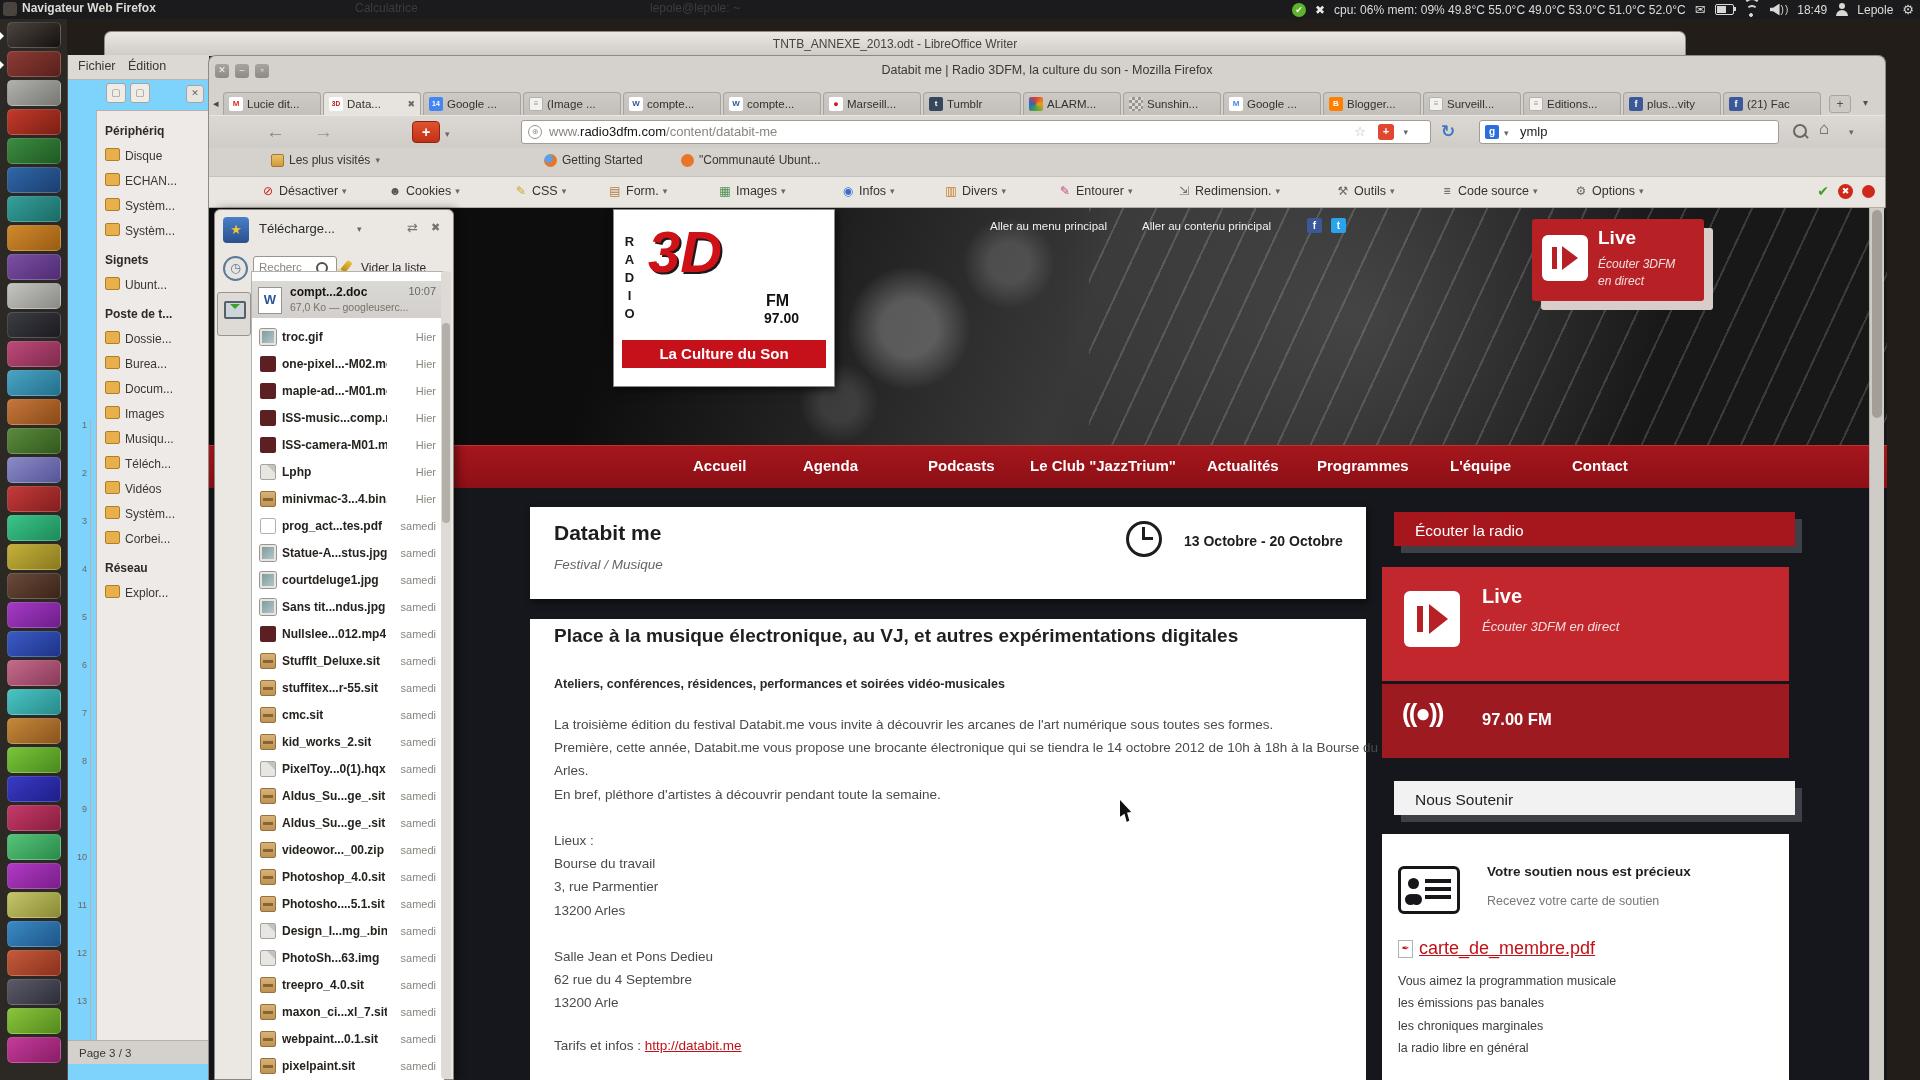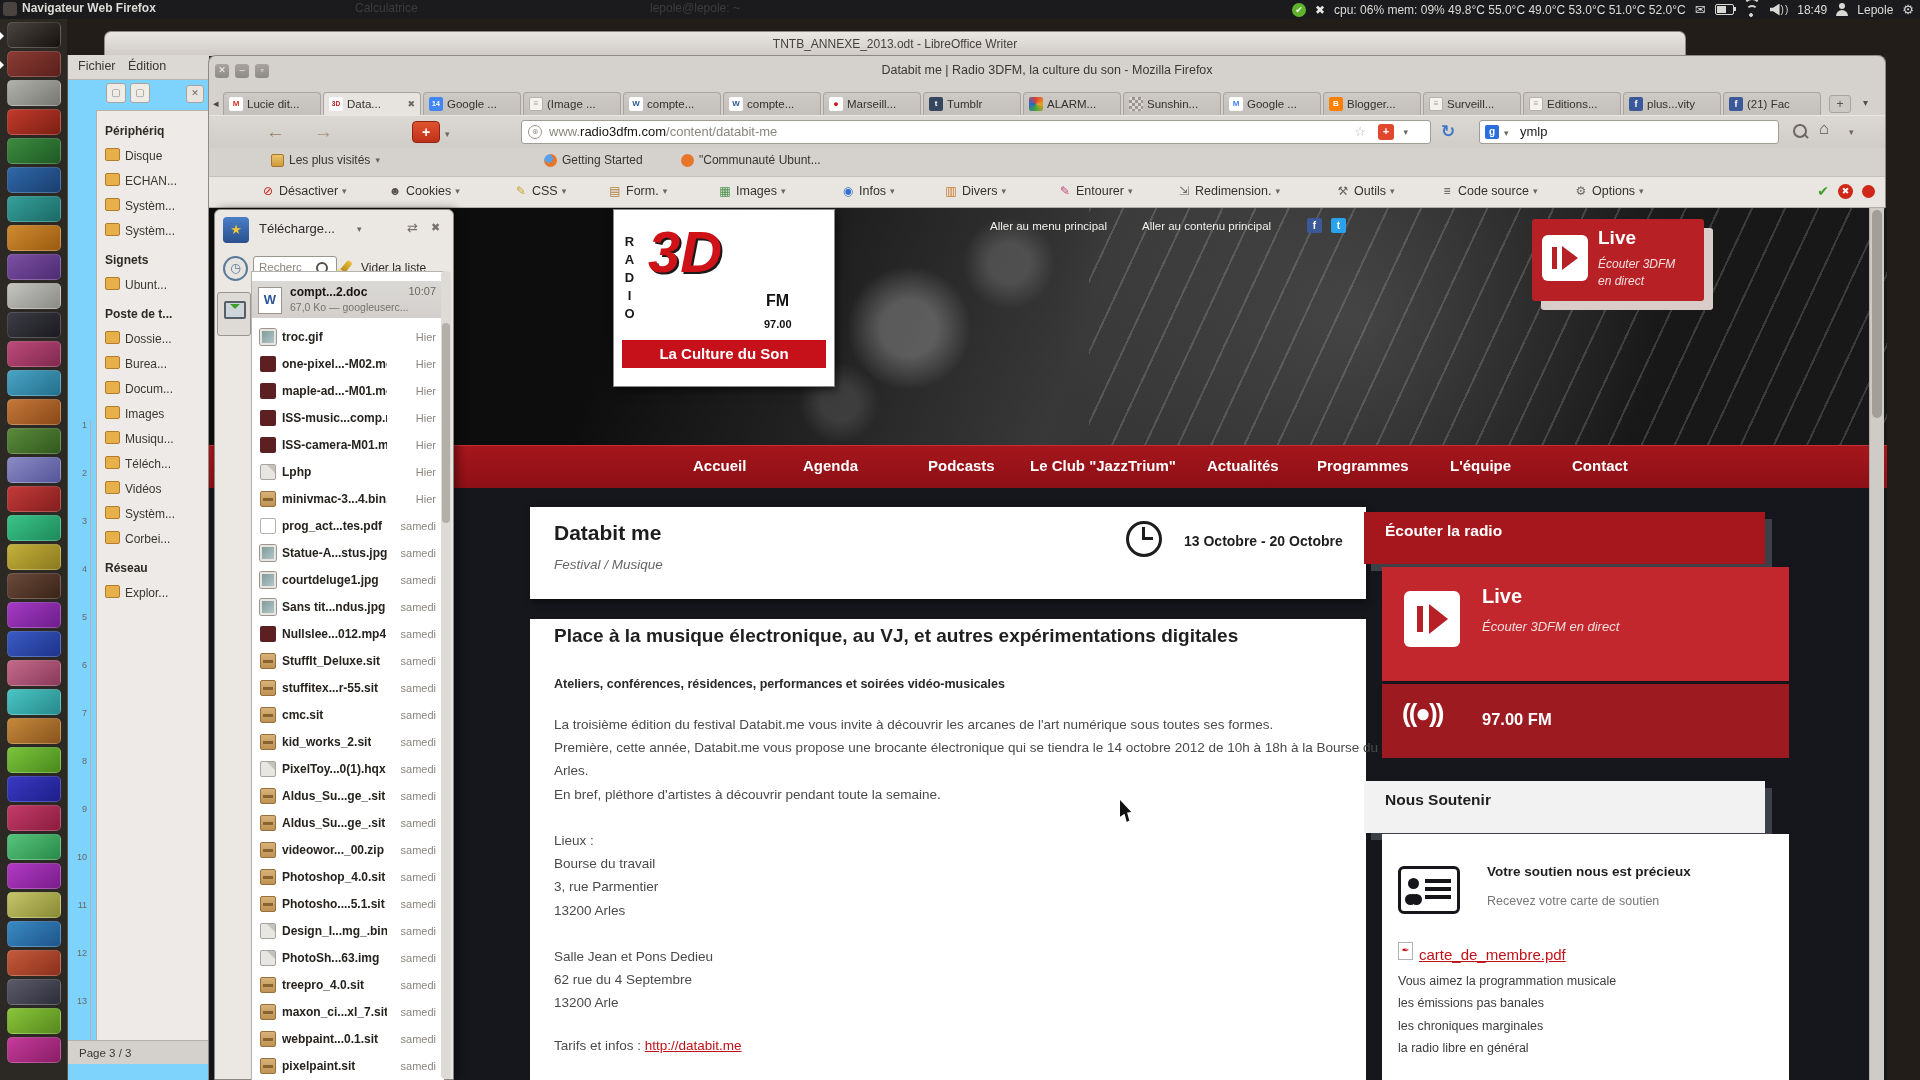--- a/index.html
+++ b/index.html
@@ -148,21 +148,21 @@
   .strings{position:absolute;left:880px;top:0;width:800px;height:237px;opacity:0.5;
     background:repeating-linear-gradient(115deg, rgba(225,225,225,0.35) 0 2px, transparent 2px 30px);}
   .skiplink{position:absolute;top:12px;font-size:11.5px;color:#f0f0ee;}
   .soc{position:absolute;top:10px;width:15px;height:15px;border-radius:2px;color:#fff;font-size:10px;font-weight:bold;text-align:center;line-height:15px;}
   .soc.fb{background:#3b5998;}
   .soc.tw{background:#2aa3ef;}
   .logo{position:absolute;left:404px;top:1px;width:220px;height:176px;background:#fff;border:1px solid #8a8a8a;box-shadow:2px 3px 8px rgba(0,0,0,0.6);}
   .logo .radio{position:absolute;left:8px;top:24px;writing-mode:vertical-lr;text-orientation:upright;font-weight:bold;font-size:13px;letter-spacing:3px;color:#1a1a1a;}
   .logo .d3{position:absolute;left:34px;top:8px;font-size:58px;font-style:italic;font-weight:900;color:#cf1118;text-shadow:2px 2px 0 #1a1a1a;}
   .logo .fm{position:absolute;left:152px;top:82px;font-size:16px;font-weight:900;color:#111;}
-  .logo .freq{position:absolute;left:150px;top:108px;font-size:11px;font-weight:bold;color:#111;}
+  .logo .freq{position:absolute;left:150px;top:100px;font-size:14px;font-weight:bold;color:#111;}
   .logo .banner{position:absolute;left:8px;right:8px;top:130px;height:28px;background:#c6101a;color:#fff;font-weight:bold;font-size:15px;text-align:center;line-height:28px;}
   .livebtn{position:absolute;left:1323px;top:11px;width:172px;height:82px;background:#b72025;border-radius:3px;box-shadow:9px 9px 0 0 #d8cdc9;}
   .playsq{position:absolute;background:#fff;border-radius:6px;}
   .playsq::before{content:"";position:absolute;background:#b72025;}
   .playsq::after{content:"";position:absolute;width:0;height:0;border-style:solid;border-color:transparent;border-left-color:#b72025;}
   .playsq.small{left:10px;top:16px;width:46px;height:46px;}
   .playsq.small::before{left:10px;top:12px;width:5px;height:22px;}
   .playsq.small::after{left:20px;top:11px;border-width:12px 0 12px 16px;}
   .livebtn .l1{position:absolute;left:66px;top:8px;color:#fff;font-size:19px;font-weight:bold;}
   .livebtn .l2{position:absolute;left:66px;top:38px;color:#f3dede;font-size:12px;font-style:italic;}
@@ -183,42 +183,42 @@
   .arthead .d{position:absolute;left:654px;top:26px;font-size:14px;font-weight:bold;color:#1d1d1d;}
 
   .artmain{position:absolute;left:321px;top:411px;width:836px;height:462px;background:#fff;}
   .artmain h2{position:absolute;left:24px;top:6px;margin:0;font-size:19px;color:#1f1f1f;}
   .artmain .sub{position:absolute;left:24px;top:58px;font-size:12.5px;font-weight:bold;color:#2a2a2a;}
   .paras{position:absolute;left:24px;top:94px;width:790px;}
   .pline{min-height:23.2px;line-height:23.2px;font-size:13.5px;color:#4a4a4a;white-space:nowrap;}
   .linkline{position:absolute;left:24px;top:419px;font-size:13.5px;color:#4a4a4a;}
   .redlink{color:#c01118;text-decoration:underline;}
 
-  .sb-h{position:absolute;left:1155px;width:401px;height:52px;box-shadow:7px 7px 0 #3d4046;font-weight:bold;font-size:15.5px;line-height:38px;padding-left:21px;box-sizing:border-box;}
+  .sb-h{position:absolute;left:1185px;width:401px;height:34px;box-shadow:7px 7px 0 #3d4046;font-weight:normal;font-size:15.5px;line-height:38px;padding-left:21px;box-sizing:border-box;}
   .sb-h.red{top:304px;background:#a5171d;color:#fff;}
   .sb-h.white{top:573px;background:#f2f2f2;color:#1f1f1f;}
   .sb-live{position:absolute;left:1173px;top:359px;width:407px;height:114px;background:#c1272d;}
   .playsq.big{left:22px;top:24px;width:56px;height:56px;}
   .playsq.big::before{left:13px;top:15px;width:6px;height:26px;}
   .playsq.big::after{left:25px;top:13px;border-width:15px 0 15px 19px;}
   .sb-live .l1{position:absolute;left:100px;top:18px;color:#fff;font-size:20px;font-weight:bold;}
   .sb-live .l2{position:absolute;left:100px;top:52px;color:#f3dede;font-size:13px;font-style:italic;}
   .sb-freq{position:absolute;left:1173px;top:476px;width:407px;height:74px;background:#9d1b20;}
   .bcast{position:absolute;left:20px;top:14px;color:#fff;font-size:26px;font-weight:bold;letter-spacing:-2px;}
   .sb-freq .f{position:absolute;left:100px;top:26px;color:#fff;font-size:16.5px;font-weight:bold;}
   .sb-card{position:absolute;left:1173px;top:626px;width:407px;height:247px;background:#fff;}
   .idcard{position:absolute;left:16px;top:32px;width:62px;height:48px;border:3px solid #15151a;border-radius:6px;box-sizing:border-box;}
   .idcard::before{content:"";position:absolute;left:7px;top:9px;width:11px;height:11px;border-radius:50%;background:#15151a;box-shadow:0 14px 0 -2px #15151a,-3px 16px 0 0 #15151a,3px 16px 0 0 #15151a;}
   .idcard b{position:absolute;right:6px;width:26px;height:4px;background:#15151a;}
   .idcard b:nth-child(1){top:10px;} .idcard b:nth-child(2){top:18px;} .idcard b:nth-child(3){top:26px;}
   .sb-card .t{position:absolute;left:105px;top:30px;font-size:13.5px;font-weight:bold;color:#1f1f1f;}
   .sb-card .s{position:absolute;left:105px;top:60px;font-size:12.5px;color:#777;}
   .pdfrow{position:absolute;left:16px;top:104px;display:flex;align-items:center;gap:6px;}
   .pdfico{width:13px;height:16px;background:#fff;border:1px solid #b5b1ac;color:#c11118;font-size:9px;line-height:15px;text-align:center;}
-  .pdfrow .redlink{font-size:15px;margin-top:8px;}
+  .pdfrow .redlink{font-size:18px;}
   .sup-lines{position:absolute;left:16px;top:136px;}
   .supline{height:22.4px;line-height:22.4px;font-size:12.5px;color:#3d3d3d;}
 
   .ff-scroll{position:absolute;left:1660px;top:0;width:15px;height:873px;background:#cfccc7;border-left:1px solid #b2ada7;box-sizing:border-box;}
   .ff-scroll .thumb{position:absolute;left:2px;top:2px;width:10px;height:208px;border-radius:5px;background:#a39e98;}
 
   
   #downloads{position:absolute;left:214px;top:209px;width:240px;height:871px;background:#ebe8e4;border:1px solid #8a867f;border-radius:6px 6px 0 0;box-sizing:border-box;box-shadow:3px 0 10px rgba(0,0,0,0.45);}
   .dlhead{position:absolute;left:0;top:0;width:100%;height:40px;}
   .bookico{position:absolute;left:8px;top:7px;width:26px;height:26px;border-radius:4px;background:linear-gradient(#4a7fc8,#2a4f8c);color:#f2c53a;font-size:13px;text-align:center;line-height:25px;}

